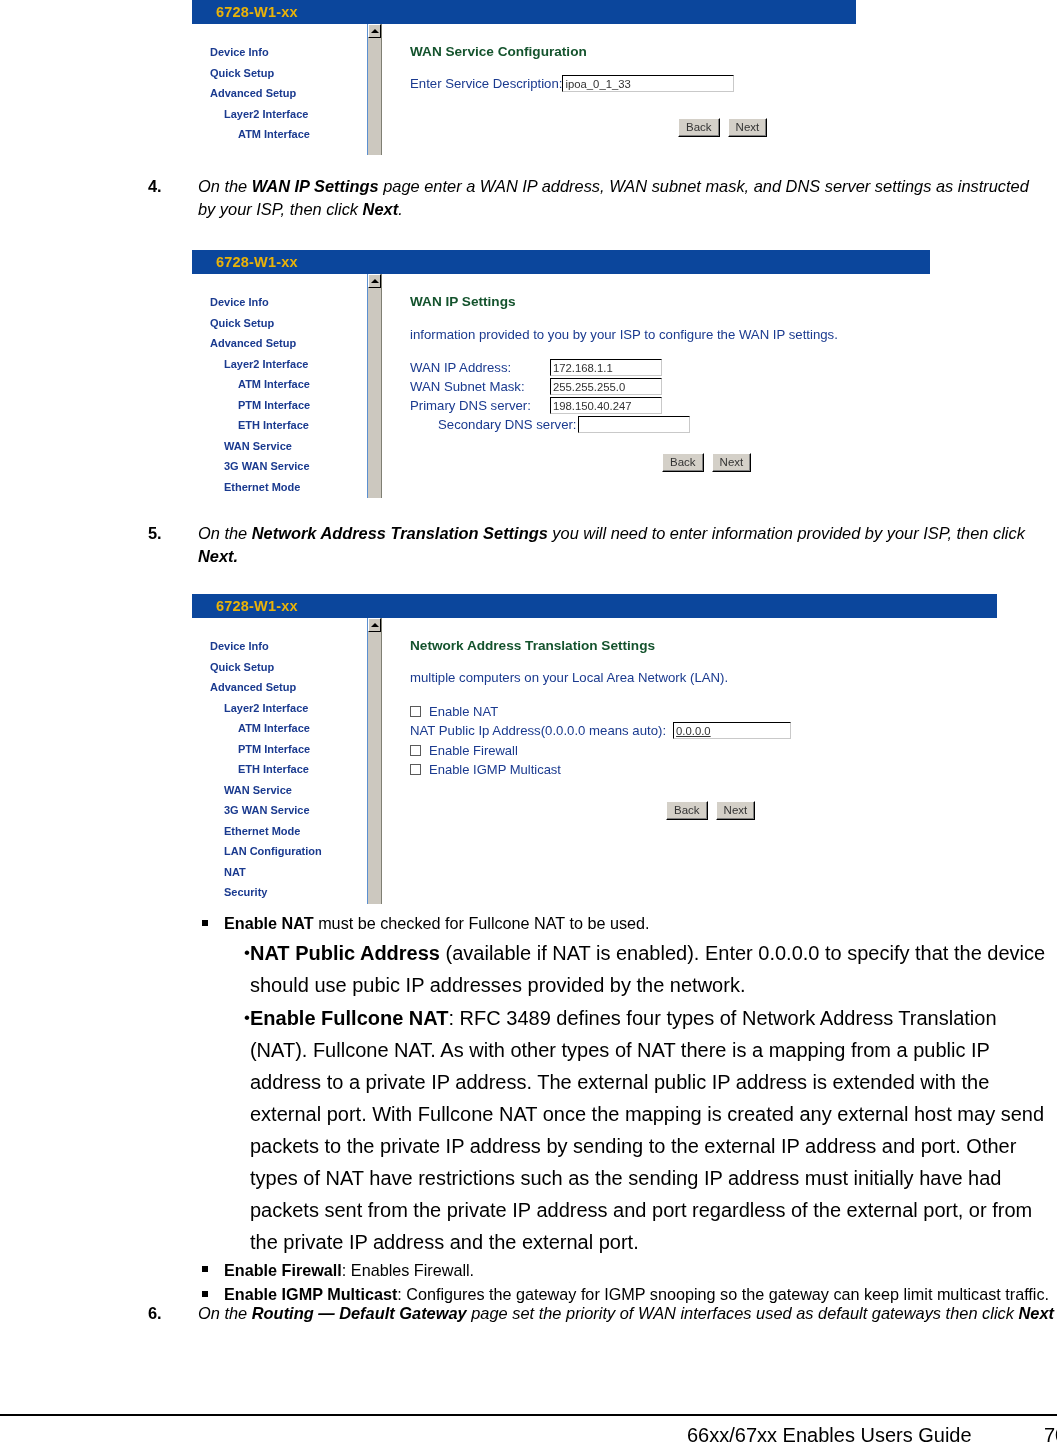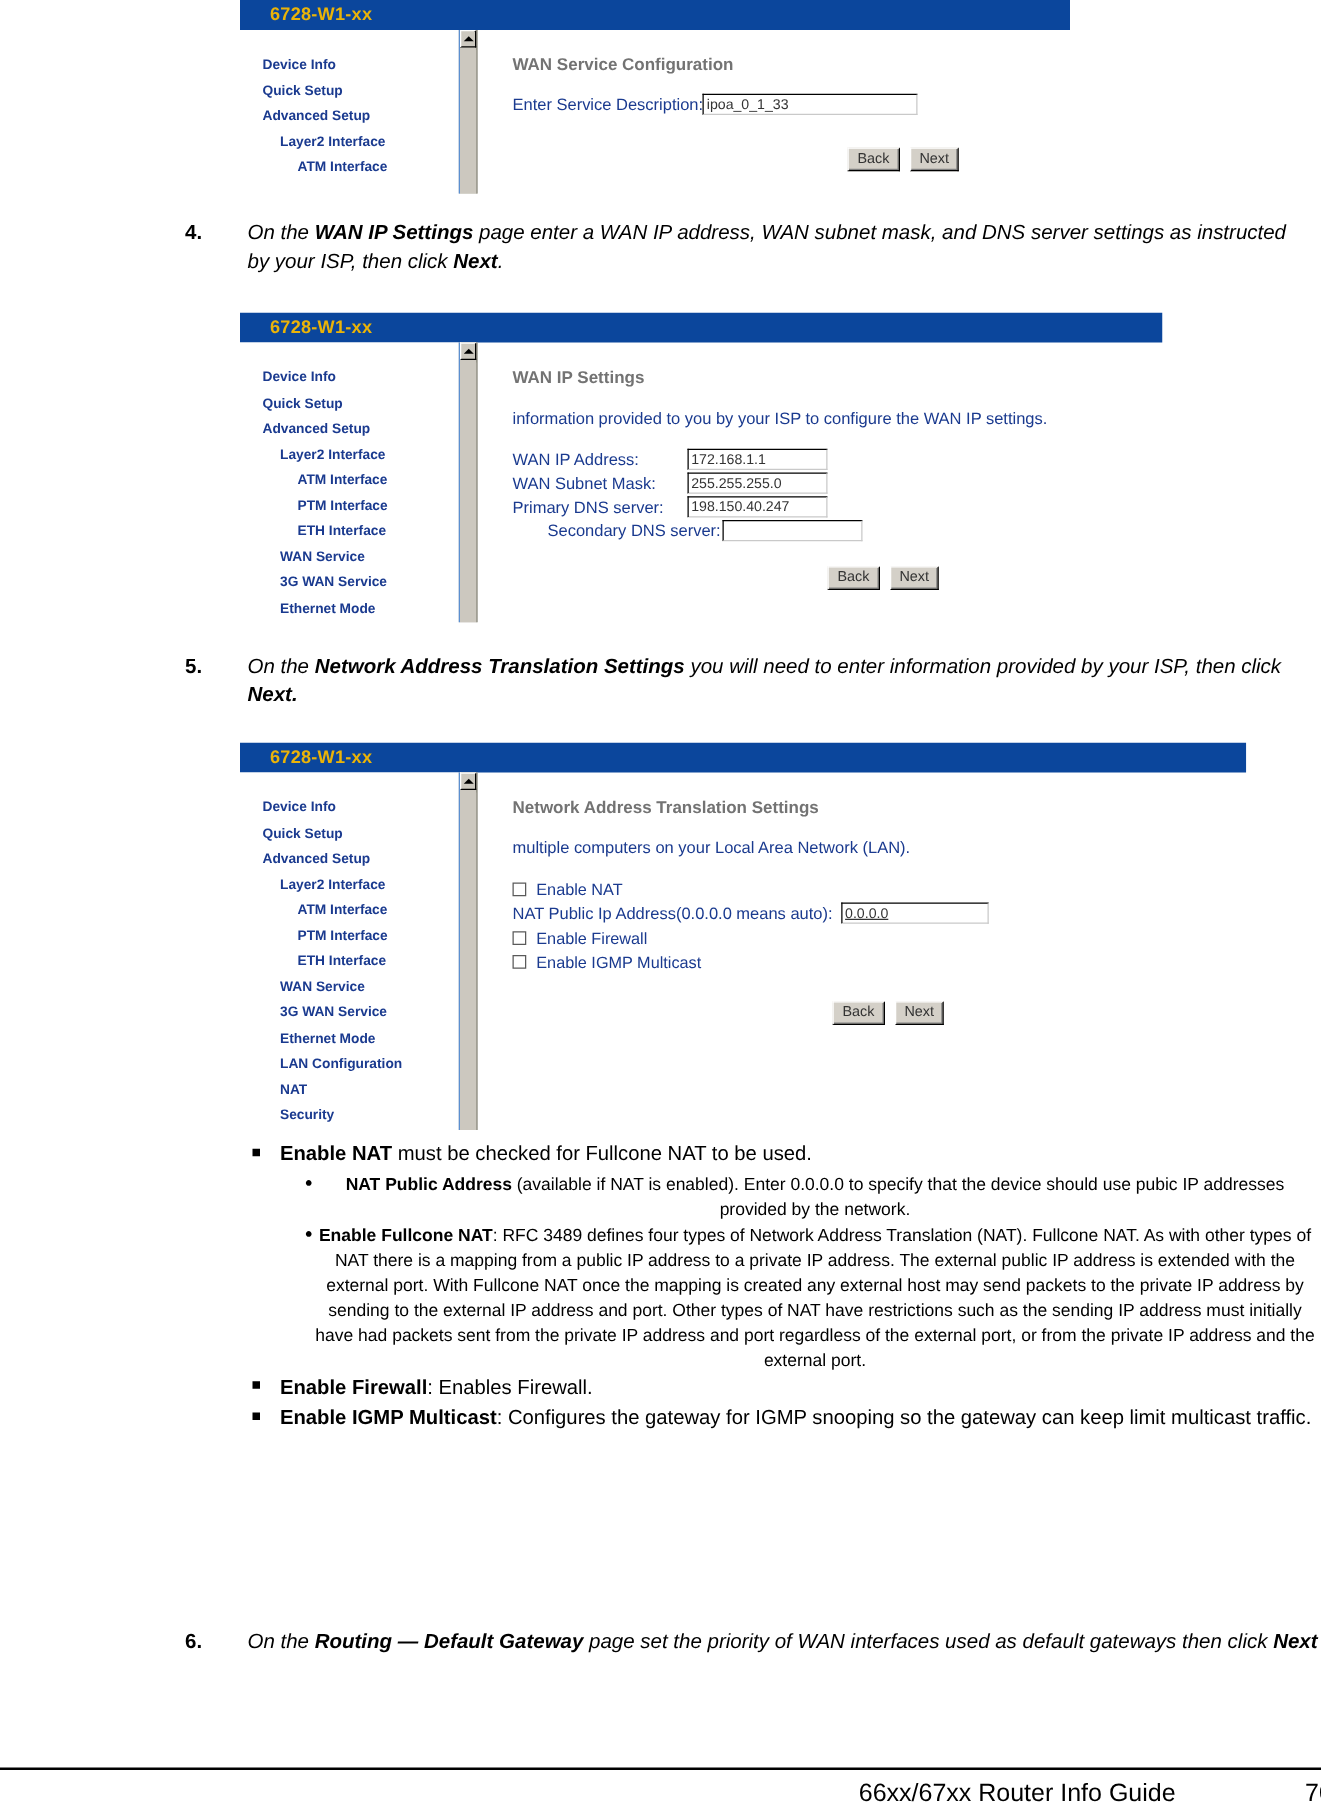--- a/index.html
+++ b/index.html
@@ -87,21 +87,21 @@
     top: 16px; left: 0; right: 0; bottom: 0;
     background: #ccc8bf;
   }
 
   .shot-content {
     flex: 1 1 auto;
     padding: 20px 0 6px 28px;
     position: relative;
   }
   .panel-heading {
-    color: #737373;
+    color: #14532d;
     font-weight: bold;
     font-size: 13.6px;
     white-space: nowrap;
   }
   .panel-text {
     color: #1a3a8f;
     font-size: 13.2px;
     line-height: 20px;
     max-width: 500px;
   }
@@ -194,24 +194,23 @@
     content: "";
     display: inline-block;
     width: 6px; height: 6px;
     background: #000;
     vertical-align: middle;
     position: relative;
     top: -2px;
   }
   .b2 {
     display: flex;
-    font-size: 14px;
-    line-height: 20px;
+    font-size: 20px;
+    line-height: 32px;
     margin-bottom: 1px;
-    text-align: center;
   }
   .b2 .mk {
     flex: 0 0 40px;
     padding-left: 58px;
     font-size: 15px;
   }
   .b2 .mk::before {
     content: "\2022";
     font-size: 17px;
   }
@@ -403,14 +402,14 @@
       <span class="btxt"><b>Enable IGMP Multicast</b><span>: Configures the gateway for IGMP snooping so the gateway can keep limit multicast traffic.</span></span>
     </div>
   </div>
 
 <div class="step" style="left:148px; top:1302px; width:910px;">
   <div class="step-num">6.</div>
   <div class="step-body"><span>On the </span><b>Routing — Default Gateway</b><span> page set the priority of WAN interfaces used as default gateways then click </span><b>Next</b></div>
 </div>
 
 <div class="footer-rule" style="top:1414px;"></div>
-<div class="footer-text" style="left:687px; top:1424px;">66xx/67xx Router Info Guide</div>
+<div class="footer-text" style="left:687px; top:1424px;">66xx/67xx Enables Users Guide</div>
 <div class="footer-page" style="left:1044px; top:1424px;">70</div>
 
 </body></html>

